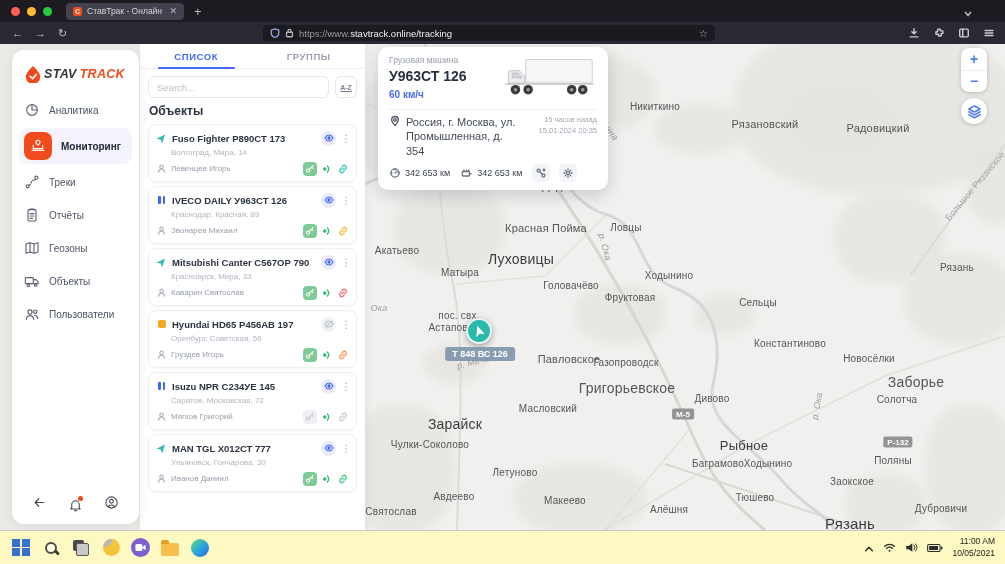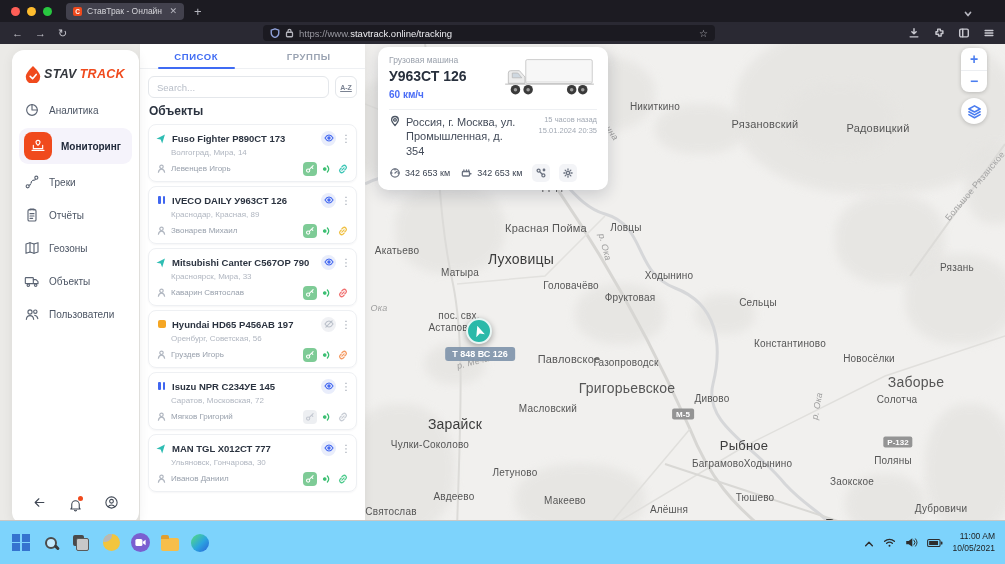--- a/index.html
+++ b/index.html
@@ -100,21 +100,21 @@
   .sitem .slabel { font-size:10px; color:#4c5564; }
   .sitem.active { background:#f5f3fb; height:36px; }
   .sitem.active .itile { width:28px; height:28px; background:#f04a1d; border-radius:8px; color:#fff; display:flex; align-items:center; justify-content:center; }
   .sitem.active .slabel { color:#20293a; font-weight:bold; }
   .sitem .itile { display:flex; align-items:center; justify-content:center; }
   .sbottom { position:absolute; bottom:10px; left:0; right:0; display:flex; justify-content:space-around; align-items:center; color:#3f4754; padding:0 10px; }
   .belldot { position:relative; display:flex; }
   .belldot::after { content:""; position:absolute; right:0px; top:-1px; width:5px; height:5px; border-radius:50%; background:#f04a1d; }
 
   
-  .taskbar { position:absolute; left:0; bottom:0; right:0; height:44px; background:#7dd3fc; border-top:1px solid #c9c8c6; z-index:30; display:flex; align-items:center; }
+  .taskbar { position:absolute; left:0; bottom:0; right:0; height:34px; background:#fef9c3; border-top:1px solid #c9c8c6; z-index:30; display:flex; align-items:center; }
   .tb-icons { display:flex; align-items:center; gap:10px; padding-left:11px; }
   .tbi { width:20px; height:20px; display:flex; align-items:center; justify-content:center; position:relative; }
   .winlogo { display:grid; grid-template-columns:8px 8px; grid-template-rows:8px 8px; gap:1.5px; }
   .winlogo i { background:#3573cf; }
   .searchico { width:12px; height:12px; border:2.2px solid #4b4b4b; border-radius:50%; background:rgba(255,255,255,.55); position:relative; }
   .searchico::after { content:""; position:absolute; width:6px; height:2.5px; background:#3b3b3b; transform:rotate(45deg); right:-5px; bottom:-2px; border-radius:2px; }
   .taskview { position:relative; width:16px; height:16px; }
   .taskview::before { content:""; position:absolute; left:0; top:0; width:11px; height:11px; background:#4a4a4a; border-radius:2px; }
   .taskview::after { content:""; position:absolute; right:0; bottom:0; width:11px; height:11px; background:#c8c8c8; border:1.5px solid #5a5a5a; border-radius:2px; }
   .moon { position:relative; width:17px; height:17px; border-radius:50%; background:#f2c53d; overflow:hidden; }

